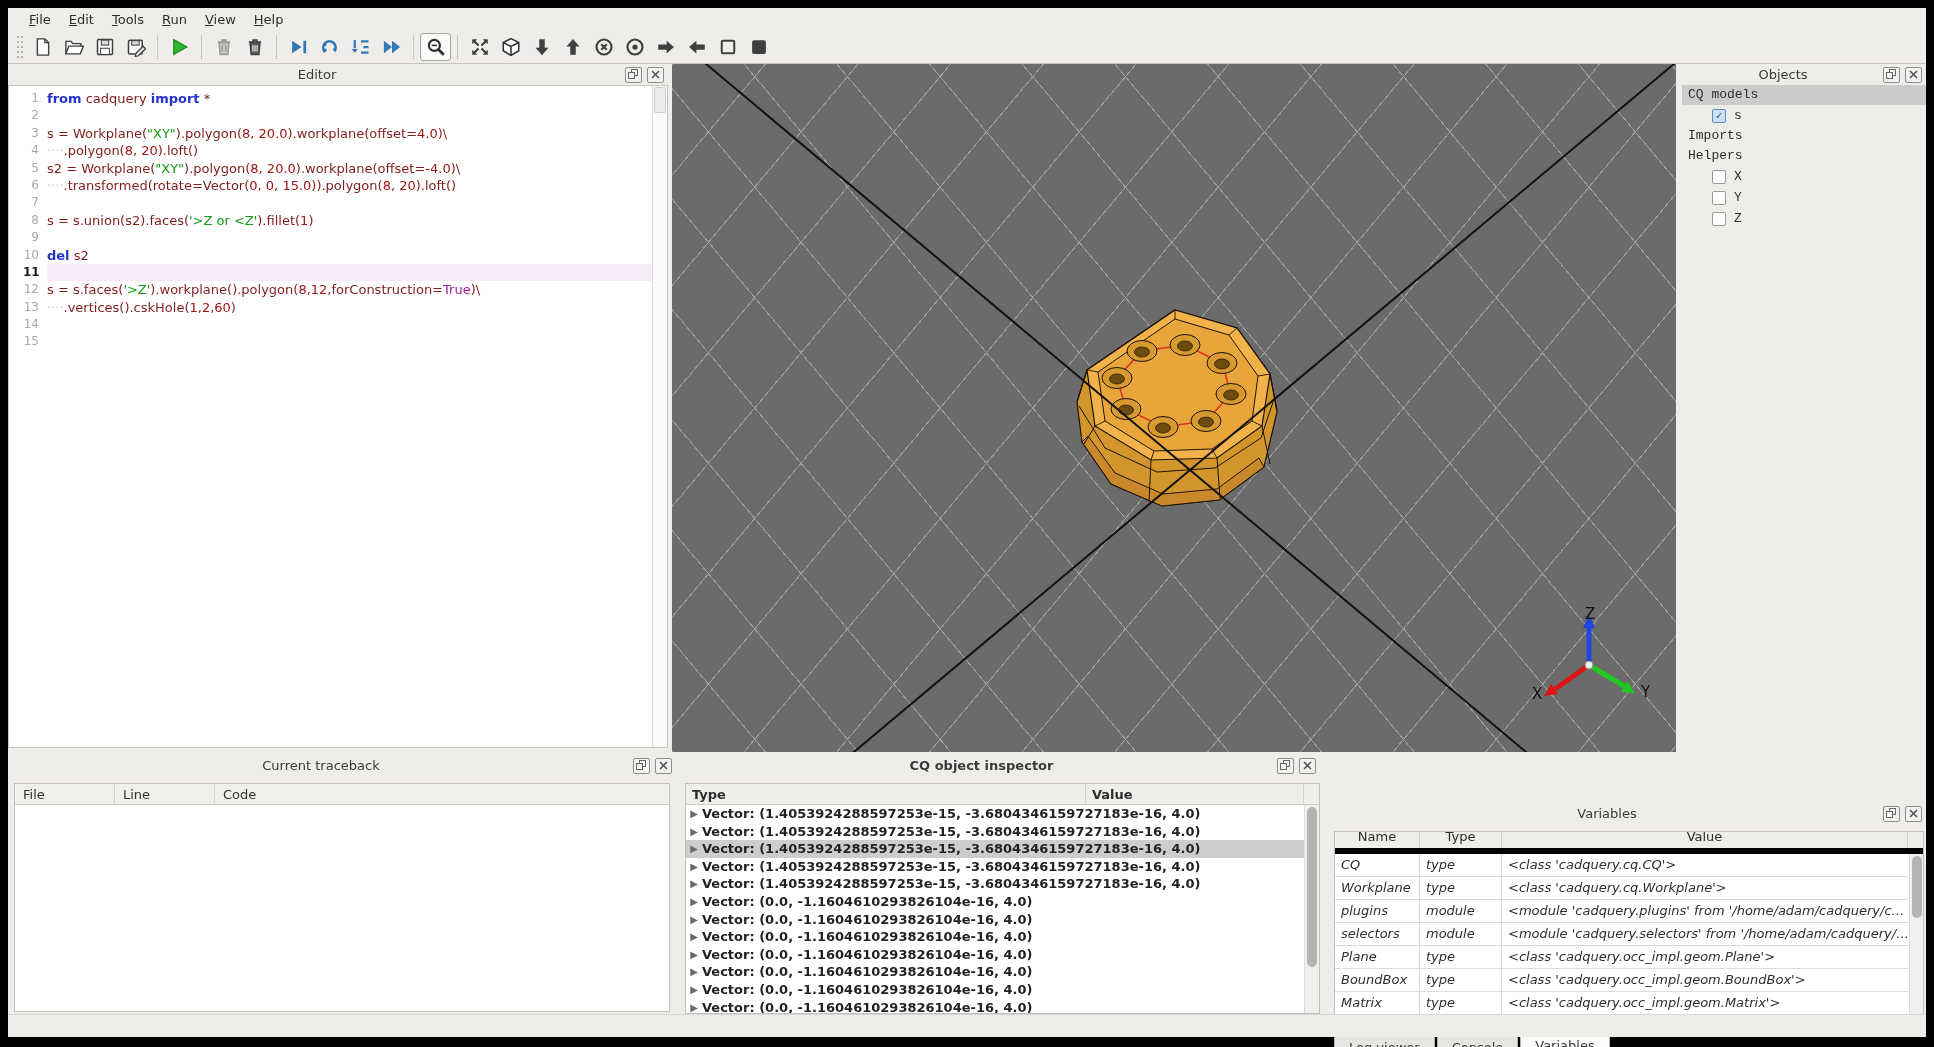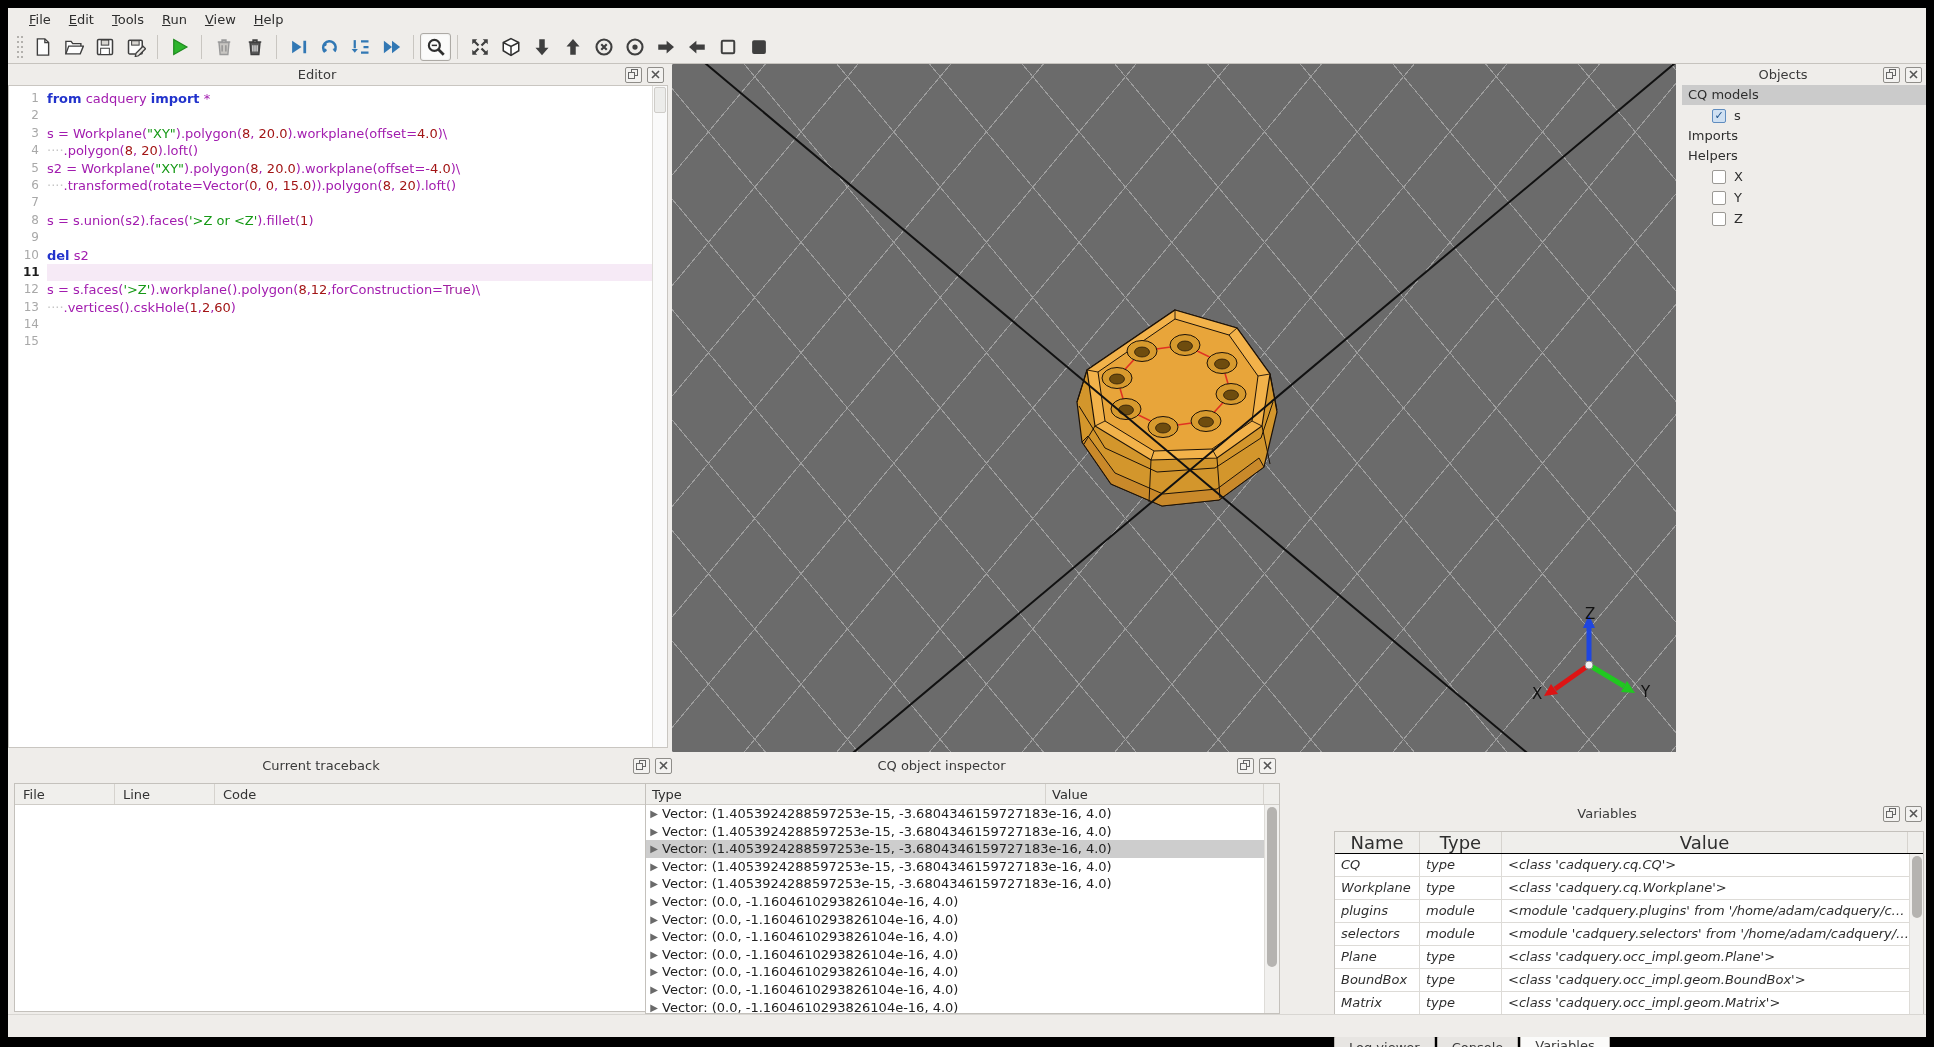--- a/index.html
+++ b/index.html
@@ -17,36 +17,36 @@
   .tool-btn { width:31px; height:28px; display:flex; align-items:center; justify-content:center; background:transparent; border:1px solid transparent; border-radius:3px; }
   .tool-btn.pressed { background:#fbfbfa; border:1px solid #adaaa5; box-shadow:inset 0 0 2px rgba(0,0,0,.12); }
   .tool-sep { width:1px; height:24px; background:#c9c6c1; margin:0 6px; }
   .tool-btn svg { display:block; }
 
   
   .panel { position:absolute; }
   .panel-title { height:21px; display:flex; align-items:center; font-size:13px; color:#3a3a3a; padding:0 4px 0 6px; }
   .panel-title .pt-label { flex:1;text-align:center; }
   .pbtn { width:17px; height:16px; border:1px solid #8f8d89; border-radius:2px; background:#f3f2f0; display:flex; align-items:center; justify-content:center; margin-left:5px; }
-  .panel-body { position:absolute; left:0; top:21px; right:0; bottom:0; }
+  .panel-body { position:absolute; left:0; top:21px; right:0; bottom:0;font-family:Liberation Mono, monospace; }
 
   
   #editor-panel { left:0; top:56px; width:660px; height:684px; }
   .editor-surface { position:absolute; inset:21px 0 0 0; background:#fff; border:1px solid #c9c6c1; display:flex; }
   .code-scroll { flex:1; padding-top:4px; overflow:hidden; }
   .code-line { display:flex; height:17.4px; line-height:17.4px; font-size:13px; }
   .code-line .gutter { width:38px; text-align:right; padding-right:8px; color:#a8a8a8; font-size:12px; flex:none; }
   .code-line .code { flex:1; white-space:pre; }
   .code-line.current .code { background:#f6eaf6; }
   .code-line.current .gutter { color:#1c1c1c; font-weight:bold;padding-left:14px; }
   .tk-k { color:#2233cc; font-weight:bold; }
   .tk-s { color:#159915; }
   .tk-n { color:#a21515; }
   .tk-b { color:#a020a0; }
-  .tk-p { color:#a21caf; }
+  .tk-p { color:#7f1d1d; }
   .tk-w { color:#c6c6c6; }
   .ed-scrollbar { width:15px; background:#fafafa; border-left:1px solid #dedcd8; position:relative; flex:none; }
   .ed-thumb { position:absolute; top:1px; left:1px; right:1px; height:26px; background:#ececea; border:1px solid #cfcdc9; border-radius:2px; }
 
   
   #viewport { position:absolute; left:664px; top:56px; width:1004px; height:688px; overflow:hidden; }
   .vp-grid { position:absolute; inset:0; }
   .axis-line { position:absolute; width:2600px; height:2px; left:51.6%; top:59%; z-index:3; }
   .axis-line.a1 { transform:translate(-50%,-50%) rotate(40deg); }
   .axis-line.a2 { transform:translate(-50%,-50%) rotate(-40deg); }
@@ -63,37 +63,37 @@
   .checkbox.checked { background:#cfe0f2; border-color:#5f8cbf; font-weight:bold; }
 
   
   #traceback-panel { left:0; top:747px; width:668px; height:259px; }
   .tb-table { position:absolute; left:6px; right:6px; top:28px; bottom:2px; border:1px solid #c4c1bc; background:#fff; }
   .tb-header { display:flex; height:21px; background:#f0efec; border-bottom:1px solid #cfccc7; font-size:13px; color:#333; }
   .tb-header .c1 { width:100px; padding-left:8px; border-right:1px solid #d6d3ce; line-height:21px; }
   .tb-header .c2 { width:100px; padding-left:8px; border-right:1px solid #d6d3ce; line-height:21px; }
   .tb-header .c3 { flex:1; padding-left:8px; line-height:21px; }
 
-  #inspector-panel { left:637px; top:747px; width:635px; height:259px; }
+  #inspector-panel { left:677px; top:747px; width:635px; height:259px;font-weight:bold; }
   .insp-table { position:absolute; left:0; right:0; top:28px; bottom:0; border:1px solid #c4c1bc; background:#fff; display:flex; flex-direction:column; }
   .insp-header { display:flex; height:21px; background:#efeeeb; border-bottom:1px solid #cfccc7; font-size:13px; flex:none; }
   .insp-header .h1 { width:400px; padding-left:6px; line-height:21px; border-right:1px solid #d6d3ce; }
   .insp-header .h2 { flex:1; padding-left:6px; line-height:21px; border-right:1px solid #d6d3ce; }
   .insp-header .hsb { width:15px; flex:none; }
   .insp-body { flex:1; display:flex; overflow:hidden; }
   .insp-rows { flex:1; overflow:hidden; }
   .insp-row { height:17.6px; line-height:17.6px; font-size:13px; color:#222; display:flex; white-space:nowrap; }
   .insp-row.selected { background:#cdcdcd; }
   .insp-row .arrow { width:16px; text-align:center; color:#6a6a6a; font-size:10px; flex:none; }
   .insp-sb { width:15px; background:#f1f0ee; border-left:1px solid #dedcd8; position:relative; flex:none; }
   .insp-thumb { position:absolute; left:2px; right:2px; top:2px; height:160px; background:#b5b3b0; border-radius:5px; }
 
   #variables-panel { left:1322px; top:747px; width:596px; height:259px;margin-top:48px; }
   .var-table { position:absolute; left:4px; right:2px; top:28px; bottom:31px; border:1px solid #c4c1bc; background:#fff; display:flex; flex-direction:column; overflow:hidden; }
-  .var-header { display:flex; height:22px; background:#efeeeb; border-bottom:1px solid #000000; font-size:18px; flex:none; }
+  .var-header { display:flex; height:22px; background:#efeeeb; border-bottom:6px solid #000000; font-size:13px; flex:none;align-items:flex-end; }
   .var-header div { line-height:22px; text-align:center; border-right:1px solid #d6d3ce; }
   .var-header .v1 { width:85px; } .var-header .v2 { width:82px; } .var-header .v3 { flex:1; } .var-header .vsb { width:15px; border-right:none; }
   .var-body { flex:1; display:flex; }
   .var-rows { flex:1; }
   .var-row { display:flex; height:23px; font-size:13px; border-bottom:1px solid #dddbd7;font-style:italic; }
   .var-row div { line-height:22px; padding-left:6px; white-space:nowrap; overflow:hidden; }
   .var-row .v1 { width:85px; border-right:1px solid #dddbd7; }
   .var-row .v2 { width:82px; border-right:1px solid #dddbd7; }
   .var-row .v3 { flex:1; }
   .var-sb { width:15px; background:#f1f0ee; border-left:1px solid #dedcd8; position:relative; flex:none; }

